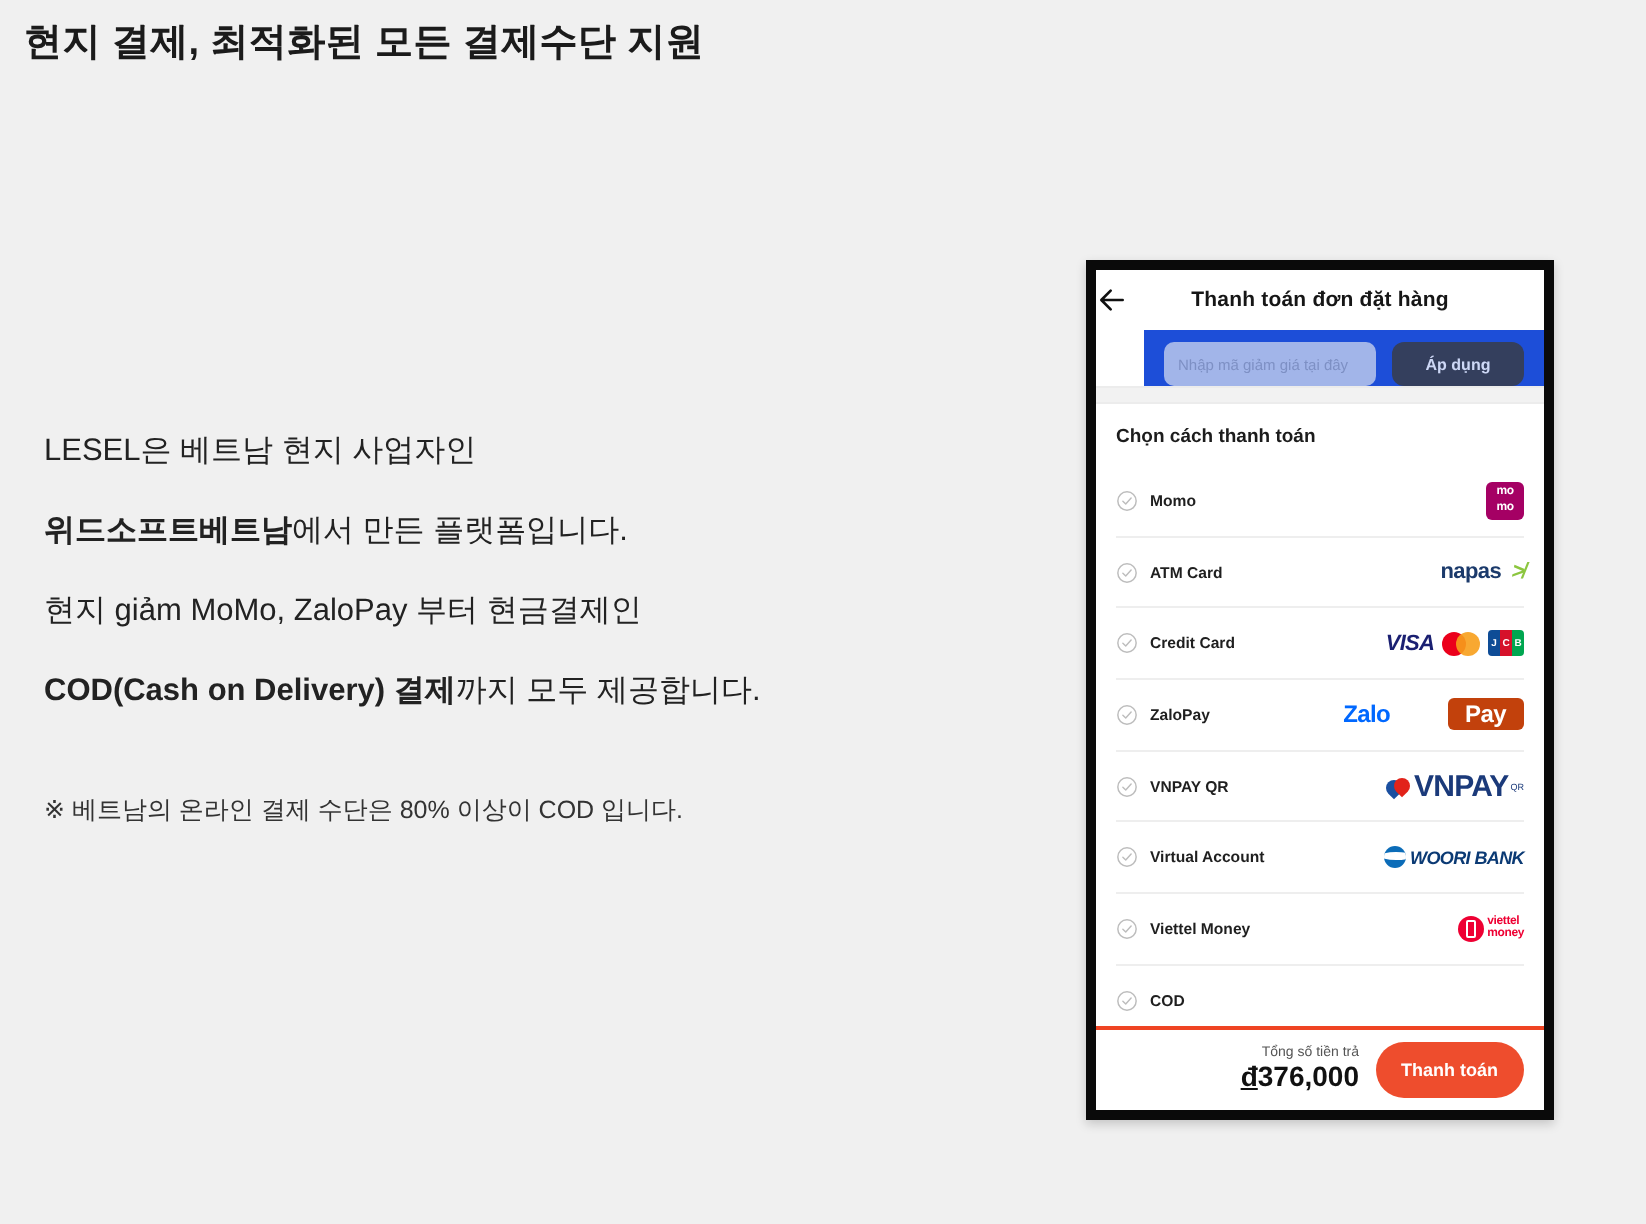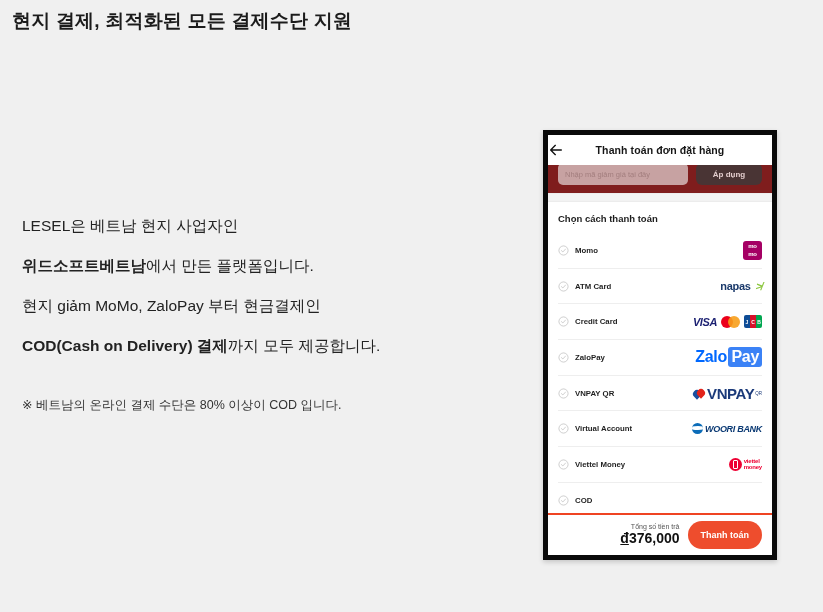--- a/index.html
+++ b/index.html
@@ -97,27 +97,28 @@
     font-size: 10.5px;
     font-weight: bold;
     color: #161616;
     letter-spacing: 0.1px;
     pointer-events: none;
   }
 
   
   .coupon-strip {
     flex: 0 0 28px;
-    background: #7f1d1d;
-    display: flex;
-    align-items: center;
+    background: #1d4ed8;
+    display: flex;
+    align-items: flex-end;
     padding: 0 10px;
     box-sizing: border-box;
     overflow: hidden;
     position: relative;
+    margin-left: 24px;
   }
   .coupon-input {
     flex: 1 1 auto;
     height: 22px;
     margin-top: -10px;
     background: #f4f4f4;
     border-radius: 5px;
     display: flex;
     align-items: center;
     padding: 0 7px;
@@ -264,29 +265,30 @@
     color: #fff;
     font-size: 5px;
     font-weight: bold;
   }
   .jcb-b { background: #0e4c96; }
   .jcb-r { background: #d6112a; }
   .jcb-g { background: #00a650; }
   .logo-zalo {
     display: flex;
     align-items: center;
-    font-size: 16px;
-    font-weight: bold;
+    font-size: 12px;
+    font-weight: bold;
+    gap: 27px;
   }
   .zalo-word { color: #0068ff; letter-spacing: -0.3px; }
   .zalo-pay {
-    background: #3b82f6;
+    background: #c2410c;
     color: #fff;
     border-radius: 3px;
-    padding: 1px 3px;
+    padding: 1px 9px;
     margin-left: 1.5px;
     letter-spacing: -0.3px;
   }
   .logo-vnpay { display: flex; align-items: center; gap: 1px; }
   .vnpay-mark { position: relative; width: 13px; height: 11px; }
   .vnpay-mark i {
     position: absolute;
     width: 8px; height: 8px;
     border-radius: 50% 50% 50% 0;
     transform: rotate(-45deg);

